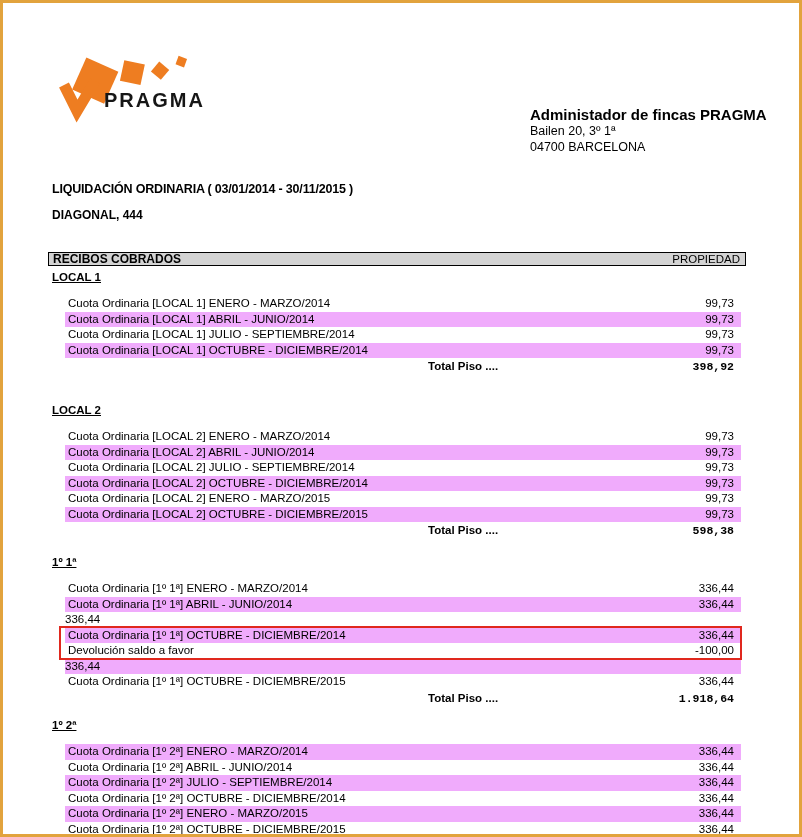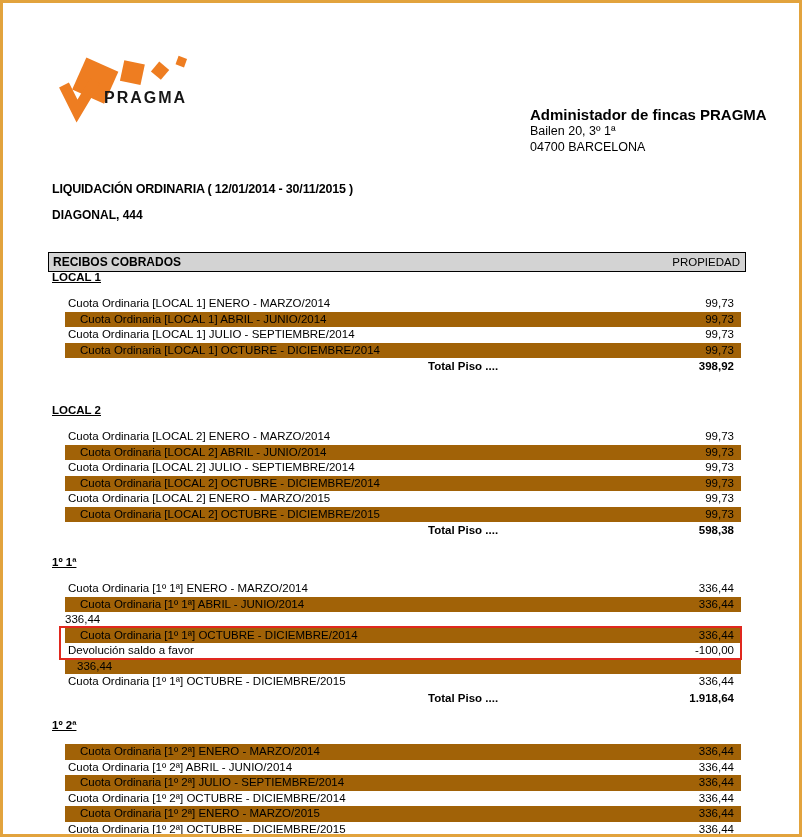--- a/index.html
+++ b/index.html
@@ -19,21 +19,21 @@
   
   .logo {
     position: absolute;
     left: 55px; top: 52px;
     width: 215px; height: 70px;
   }
   .logo svg { position:absolute; left:0; top:0; }
   .logo .brand {
     position: absolute;
     left: 46px; top: 34px;
-    font-size: 16px;
+    font-size: 20px;
     font-weight: bold;
     letter-spacing: 2px;
     color: #161616;
   }
 
   .letterhead {
     position: absolute;
     left: 527px; top: 60px;
     line-height: 16px;
     font-size: 12.5px;
@@ -52,21 +52,21 @@
     position: absolute;
     left: 49px; top: 205px;
     font-size: 12px;
     font-weight: bold;
   }
 
   
   .table-bar {
     position: absolute;
     left: 45px; top: 249px;
-    width: 698px; height: 20px;
+    width: 698px; height: 14px;
     background: #D3D3D3;
     border: 1px solid #000;
     display: flex;
     align-items: center;
     justify-content: space-between;
     padding: 0 5px 0 4px;
   }
   .table-bar .left  { font-size: 12px; font-weight: bold; }
   .table-bar .right { font-size: 11.5px; }
 
@@ -86,33 +86,33 @@
   .rows { margin-left: 13px; width: 676px; }
 
   .row {
     display: flex;
     justify-content: space-between;
     align-items: center;
     height: 15.5px;
     font-size: 11.5px;
     line-height: 15.5px;
   }
-  .row.alt { background: #a16207; padding-left: 12px; }
+  .row.alt { background: #f0abfc; }
   .row .concept { padding-left: 3px; white-space: nowrap; }
   .row .amount  { padding-right: 7px; white-space: nowrap; }
 
   .total-row {
     position: relative;
     height: 17px;
     font-size: 11.5px;
     font-weight: bold;
     line-height: 17px;
   }
   .total-row .total-label  { position: absolute; left: 363px; }
-  .total-row .total-amount { position: absolute; right: 7px; }
+  .total-row .total-amount { position: absolute; right: 7px; font-family: Liberation Mono, monospace; }
 
   
   .hl-group { position: relative; }
   .hl-box {
     position: absolute;
     left: -6px; right: -1px; top: -2px; bottom: -1px;
     border: 2px solid #E0281E;
     pointer-events: none;
   }
 </style>
@@ -133,21 +133,21 @@
     </svg>
     <span class="brand">PRAGMA</span>
   </div>
 
   <div class="letterhead">
     <div class="company">Administador de fincas PRAGMA</div>
     <div>Bailen 20, 3º 1ª</div>
     <div>04700 BARCELONA</div>
   </div>
 
-  <div class="doc-title">LIQUIDACIÓN ORDINARIA ( 12/01/2014 - 30/11/2015 )</div>
+  <div class="doc-title">LIQUIDACIÓN ORDINARIA ( 03/01/2014 - 30/11/2015 )</div>
   <div class="doc-subtitle">DIAGONAL, 444</div>
 
   <div class="table-bar">
     <span class="left">RECIBOS COBRADOS</span>
     <span class="right">PROPIEDAD</span>
   </div>
 
   <div id="sections-root">
       <div class="section" style="top: 268px;">
         <div class="section-heading">LOCAL 1</div>

